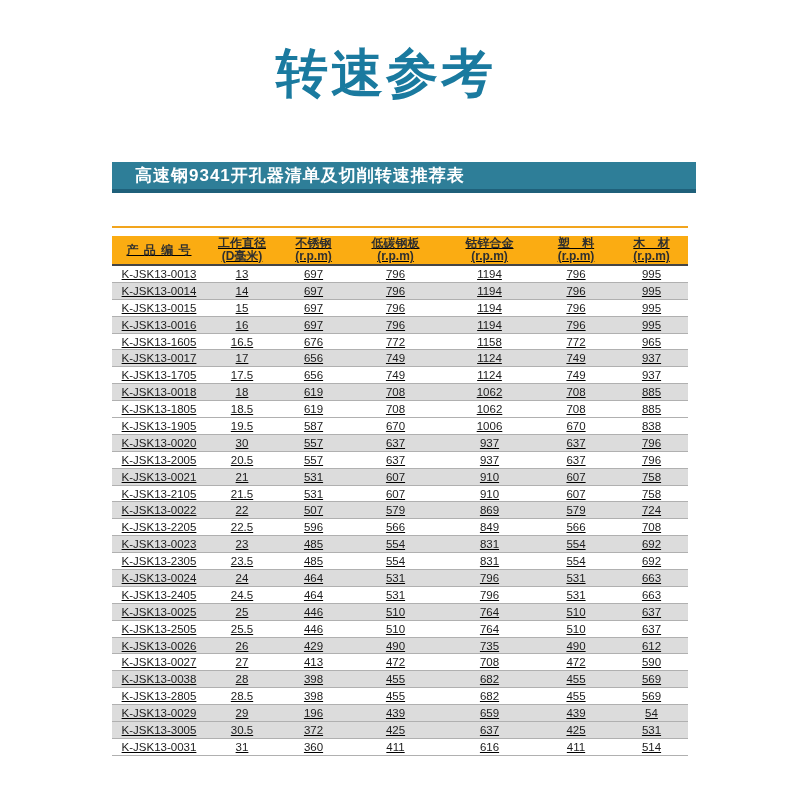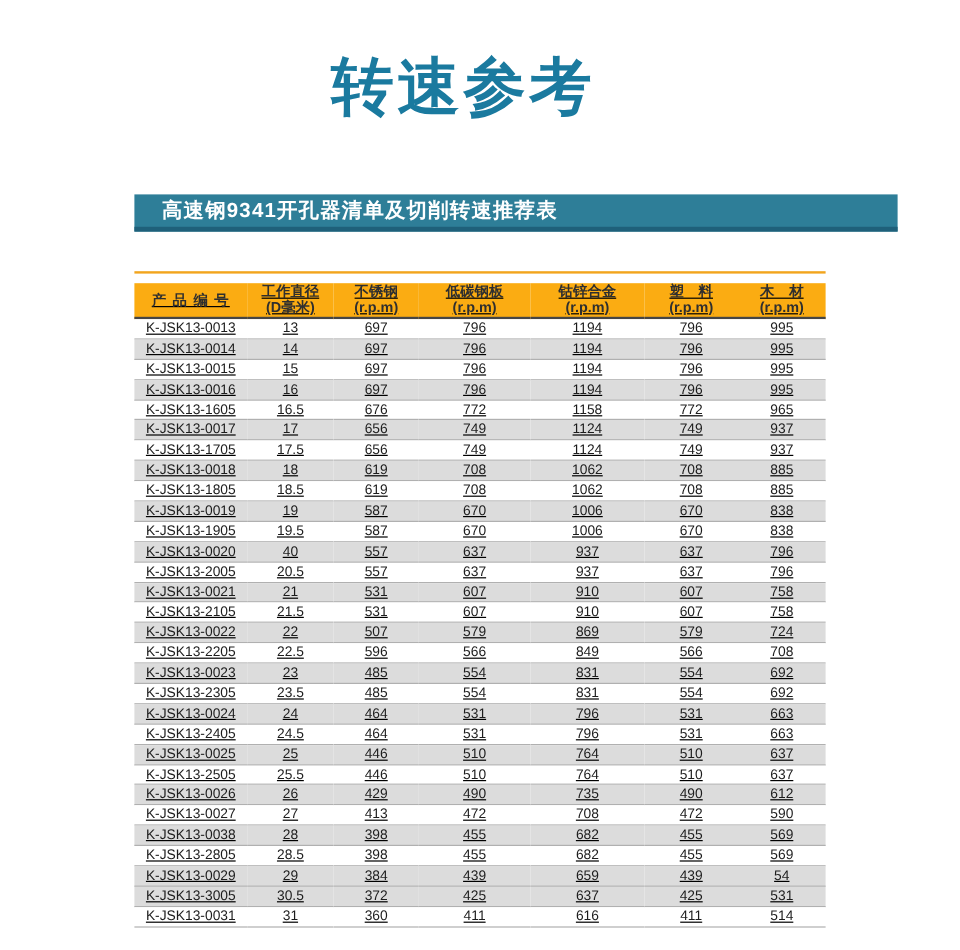--- a/index.html
+++ b/index.html
@@ -12,21 +12,21 @@
   }
   .page-title{
     position:absolute;top:44px;left:0;width:772px;
     text-align:center;
     font-size:52px;font-weight:bold;
     color:#1a7a9f;
     letter-spacing:3px;
     line-height:1.15;
   }
   .banner{
-    position:absolute;top:162px;left:112px;width:636px;height:31px;
+    position:absolute;top:162px;left:112px;width:584px;height:31px;
     box-sizing:border-box;
     background:#2e7e98;
     border-bottom:4px solid #1f607a;
     color:#ffffff;
     font-size:17px;font-weight:bold;
     line-height:27px;
     padding-left:23px;
     letter-spacing:1px;
   }
   .top-line{
@@ -197,41 +197,32 @@
         </tr>
         <tr>
           <td>K-JSK13-1805</td>
           <td>18.5</td>
           <td>619</td>
           <td>708</td>
           <td>1062</td>
           <td>708</td>
           <td>885</td>
         </tr>
-        <tr class="alt">
-          <td>K-JSK13-0019</td>
-          <td>19</td>
-          <td>587</td>
-          <td>670</td>
-          <td>1006</td>
-          <td>670</td>
-          <td>838</td>
-        </tr>
         <tr>
           <td>K-JSK13-1905</td>
           <td>19.5</td>
           <td>587</td>
           <td>670</td>
           <td>1006</td>
           <td>670</td>
           <td>838</td>
         </tr>
         <tr class="alt">
           <td>K-JSK13-0020</td>
-          <td>40</td>
+          <td>30</td>
           <td>557</td>
           <td>637</td>
           <td>937</td>
           <td>637</td>
           <td>796</td>
         </tr>
         <tr>
           <td>K-JSK13-2005</td>
           <td>20.5</td>
           <td>557</td>
@@ -362,21 +353,21 @@
           <td>28.5</td>
           <td>398</td>
           <td>455</td>
           <td>682</td>
           <td>455</td>
           <td>569</td>
         </tr>
         <tr class="alt">
           <td>K-JSK13-0029</td>
           <td>29</td>
-          <td>384</td>
+          <td>196</td>
           <td>439</td>
           <td>659</td>
           <td>439</td>
           <td>54</td>
         </tr>
         <tr class="alt">
           <td>K-JSK13-3005</td>
           <td>30.5</td>
           <td>372</td>
           <td>425</td>

